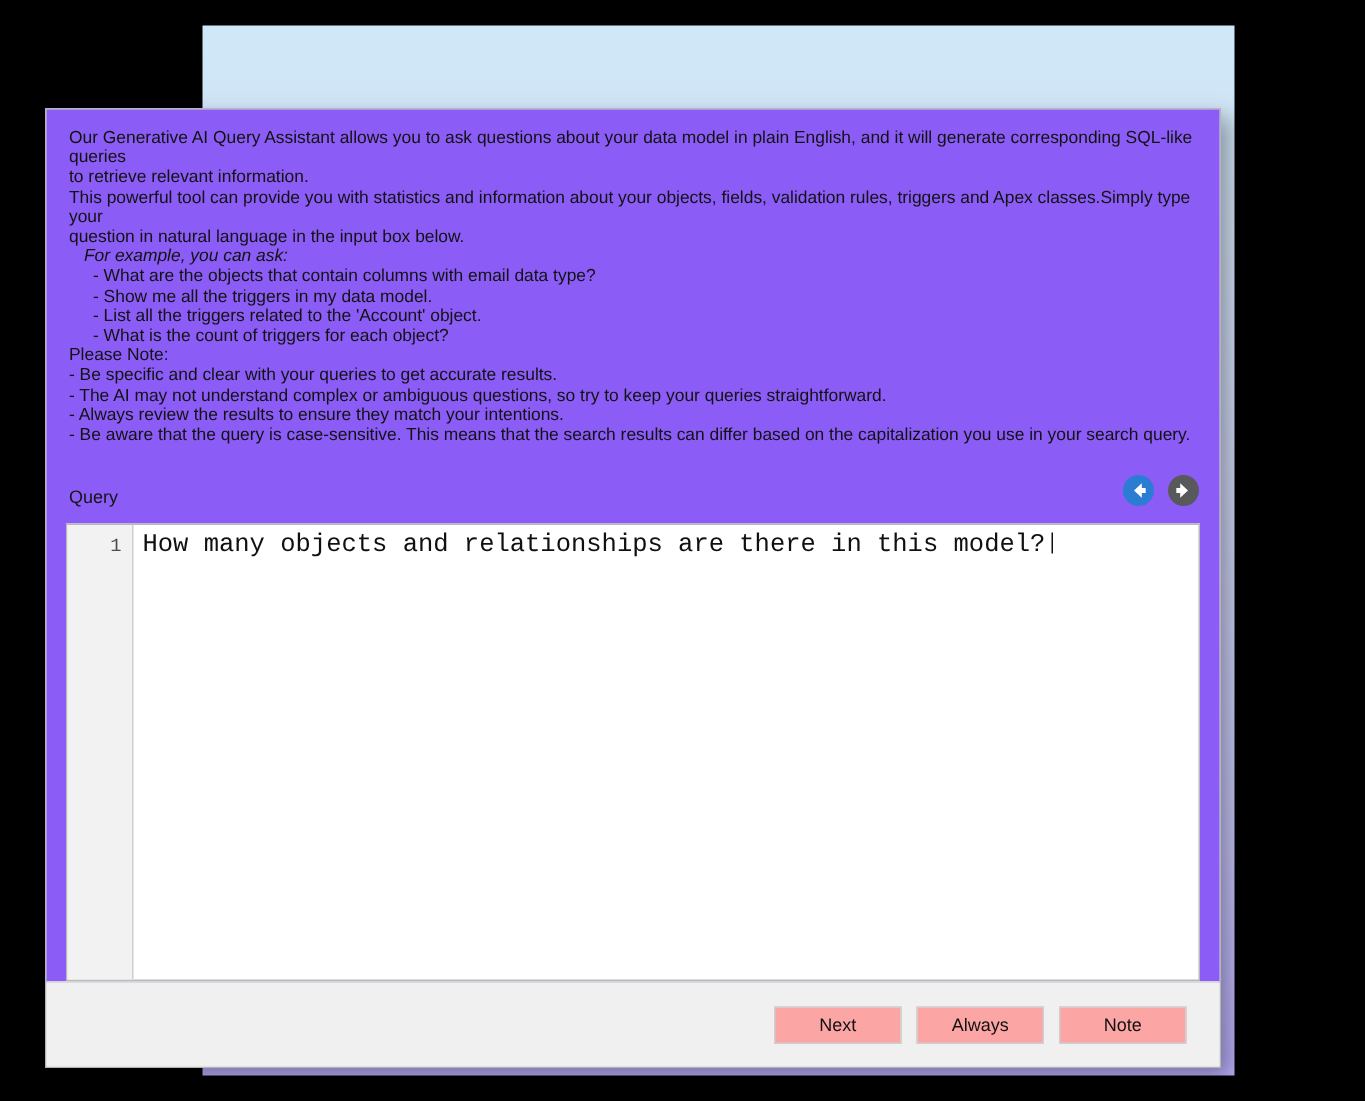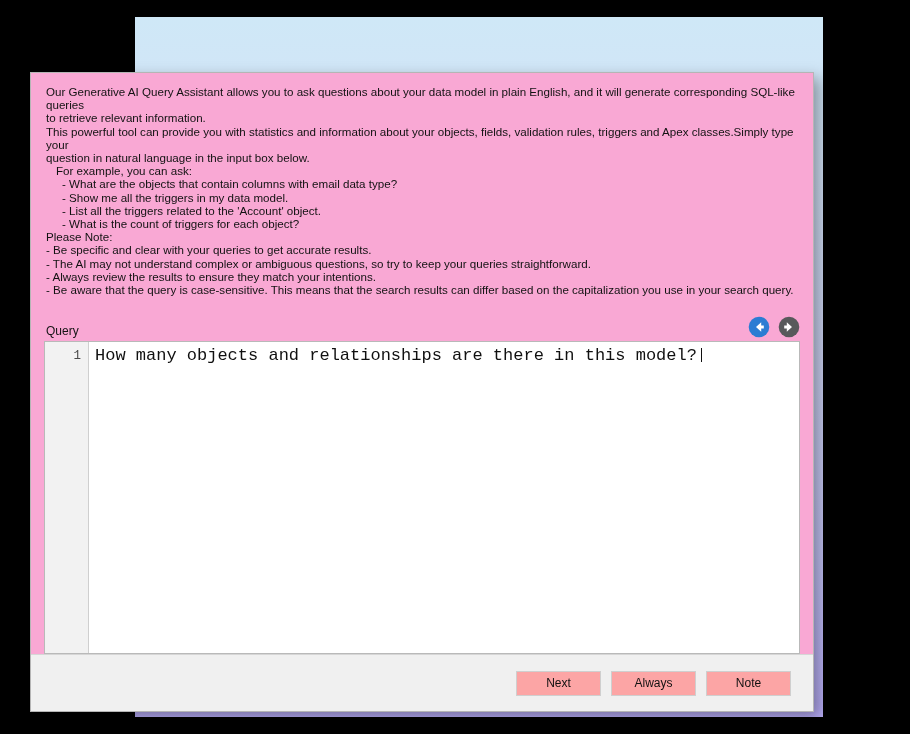--- a/index.html
+++ b/index.html
@@ -73,46 +73,46 @@
     align-items: center;
     justify-content: center;
     cursor: pointer;
     flex: 0 0 auto;
   }
   #close-btn svg { display: block; }
 
   
   #content {
     flex: 1 1 auto;
-    background: #f9a8d4;
+    background: #8b5cf6;
     padding: 12px 13px 0 13px;
     box-sizing: border-box;
     display: flex;
     flex-direction: column;
     border-bottom: 1px solid #d6d6d6;
   }
 
   #intro {
     font-size: 11.6px;
     line-height: 13.2px;
     color: #121212;
     white-space: pre-wrap;
     padding: 0 2px;
     margin: 0 0 2px 0;
   }
   #intro .ln { display: block; }
-  #intro .indent1 { padding-left: 10px; }
+  #intro .indent1 { padding-left: 10px; font-style: italic; }
   #intro .indent2 { padding-left: 16px; }
 
   
   #query-row {
     display: flex;
     align-items: flex-end;
     margin-top: 16px;
-    margin-bottom: 3px;
+    margin-bottom: 11px;
     height: 24px;
   }
   #query-label {
     font-size: 12px;
     color: #141414;
     flex: 1 1 auto;
     padding-left: 2px;
   }
   .nav-btn {
     width: 22px;

